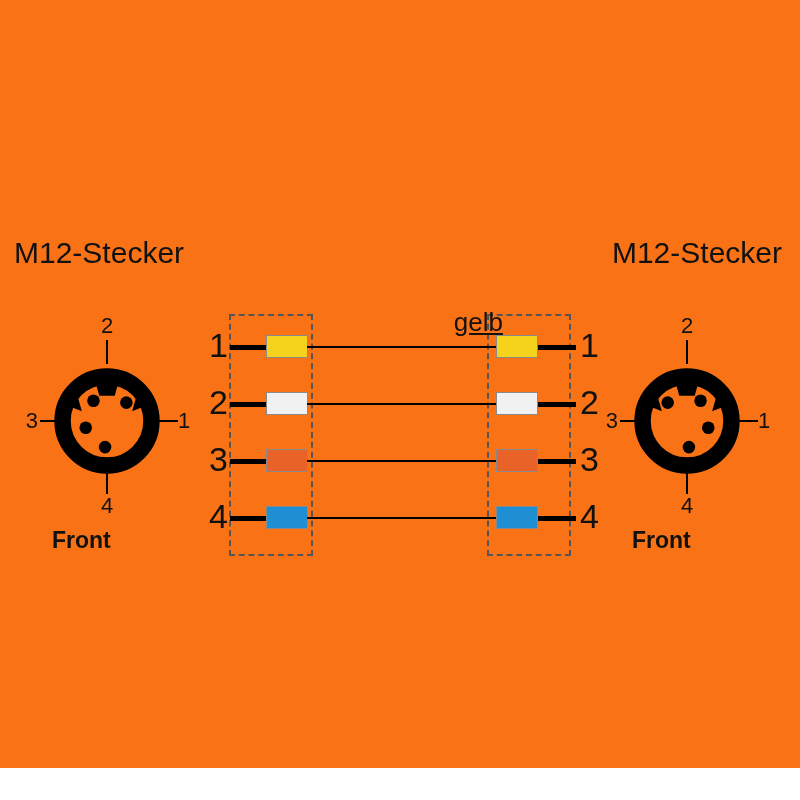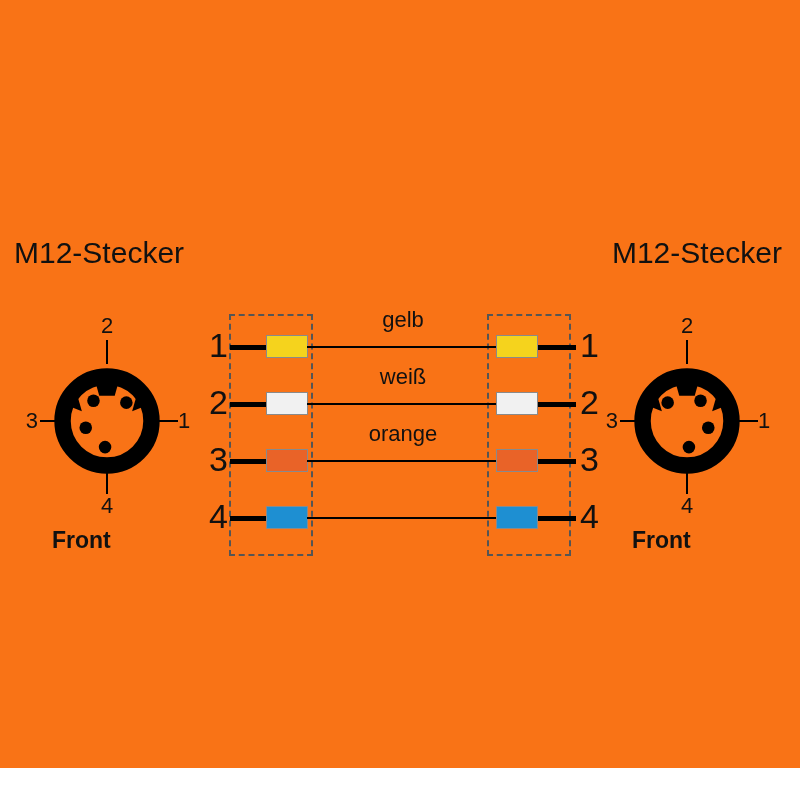--- a/index.html
+++ b/index.html
@@ -118,23 +118,24 @@
     top: 43px;
     width: 192px;
     height: 2px;
     background: #000;
   }
   .wire-color-label {
     position: absolute;
     left: 101px;
     top: 4px;
     width: 200px;
-    text-align: center;
-    font-size: 22px;
-    color: #111;
+    text-align: right;
+    font-size: 26px;
+    color: #111;
+    text-decoration: underline;
   }
 </style>
 </head>
 <body>
 
 <div class="canvas">
 
   <div class="title title-left">M12-Stecker</div>
   <div class="title title-right">M12-Stecker</div>
 
@@ -194,32 +195,30 @@
     <div class="swatch swatch-right" style="background-color: rgb(245, 211, 29);"></div>
     <div class="stub stub-right"></div>
     <div class="wire-pin wire-pin-right">1</div>
   </div>
 
   <div class="wire-row" style="top:360px">
     <div class="wire-pin wire-pin-left">2</div>
     <div class="stub stub-left"></div>
     <div class="swatch swatch-left" style="background-color: rgb(241, 241, 241);"></div>
     <div class="wire-line"></div>
-    <div class="wire-color-label">weiß</div>
     <div class="swatch swatch-right" style="background-color: rgb(241, 241, 241);"></div>
     <div class="stub stub-right"></div>
     <div class="wire-pin wire-pin-right">2</div>
   </div>
 
   <div class="wire-row" style="top:417px">
     <div class="wire-pin wire-pin-left">3</div>
     <div class="stub stub-left"></div>
     <div class="swatch swatch-left" style="background-color: rgb(233, 99, 40);"></div>
     <div class="wire-line"></div>
-    <div class="wire-color-label">orange</div>
     <div class="swatch swatch-right" style="background-color: rgb(233, 99, 40);"></div>
     <div class="stub stub-right"></div>
     <div class="wire-pin wire-pin-right">3</div>
   </div>
 
   <div class="wire-row" style="top:474px">
     <div class="wire-pin wire-pin-left">4</div>
     <div class="stub stub-left"></div>
     <div class="swatch swatch-left" style="background-color: rgb(30, 143, 210);"></div>
     <div class="wire-line"></div>

